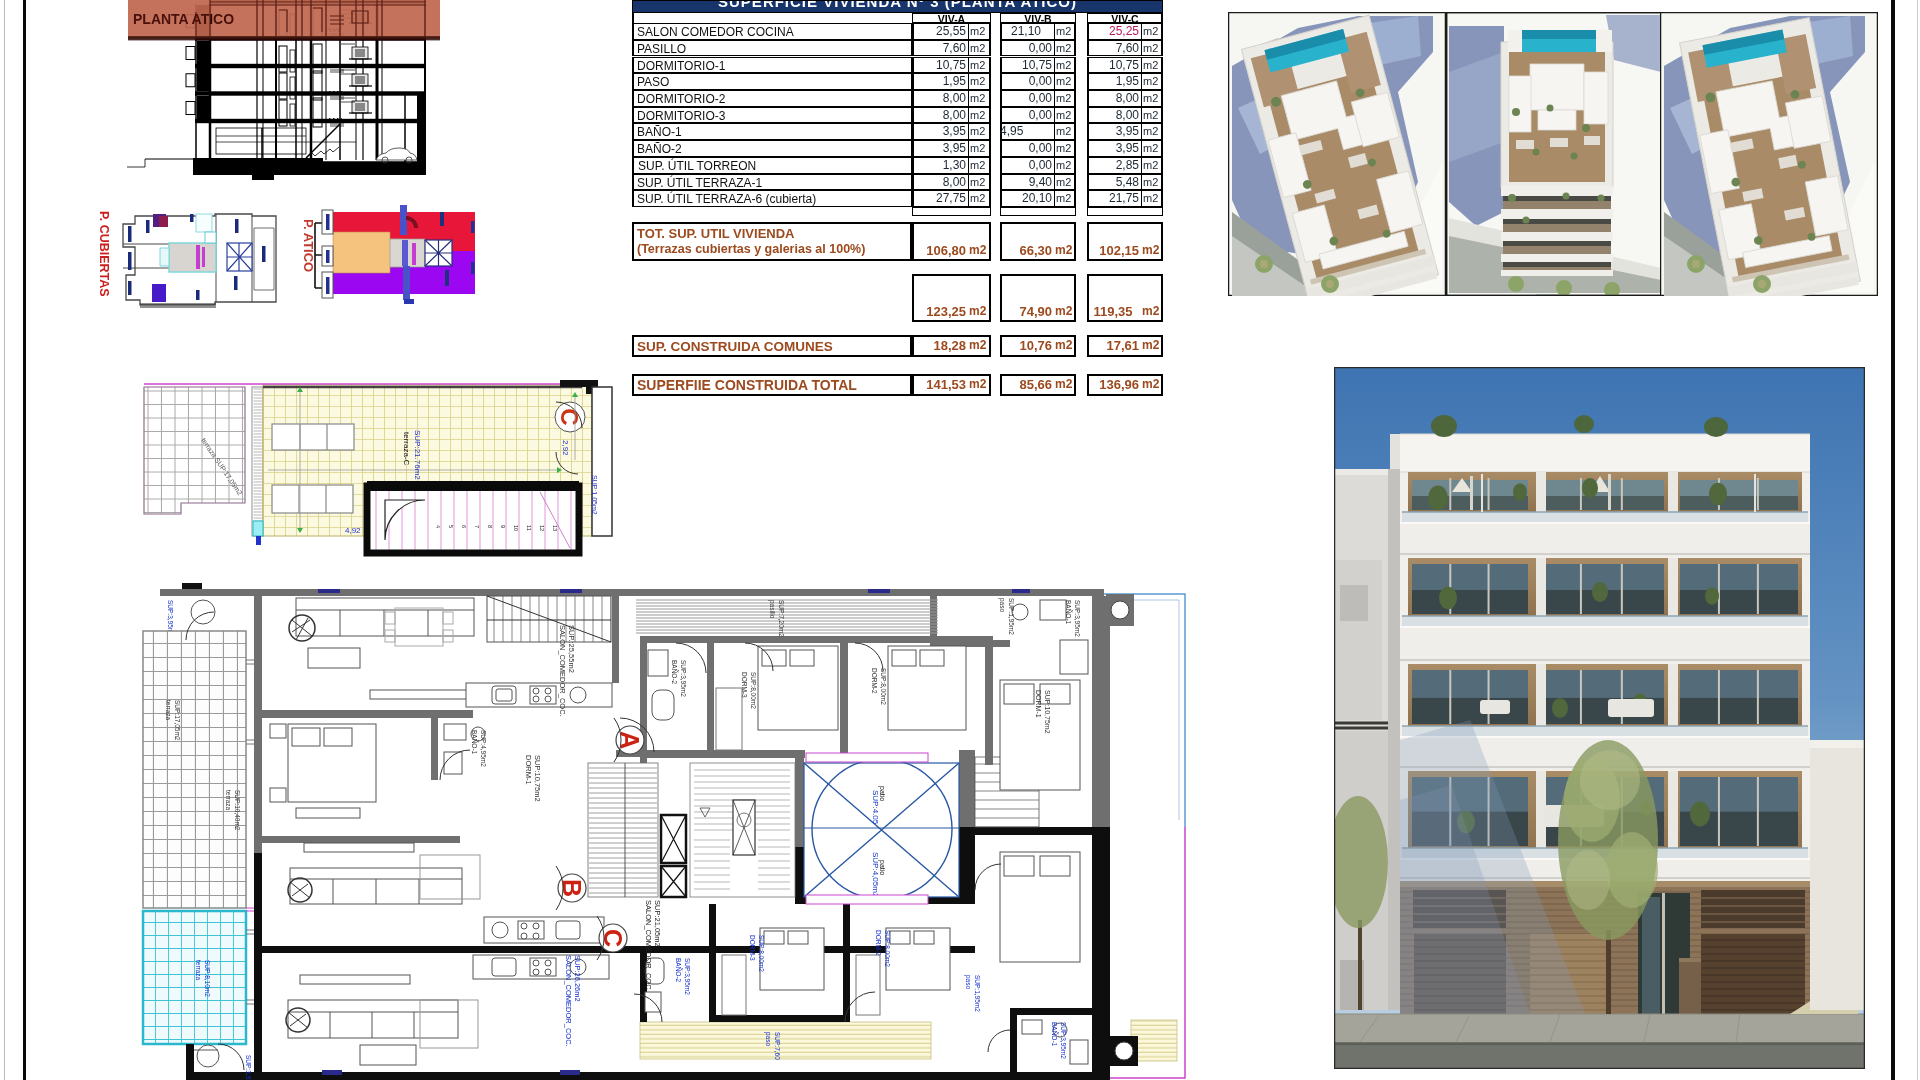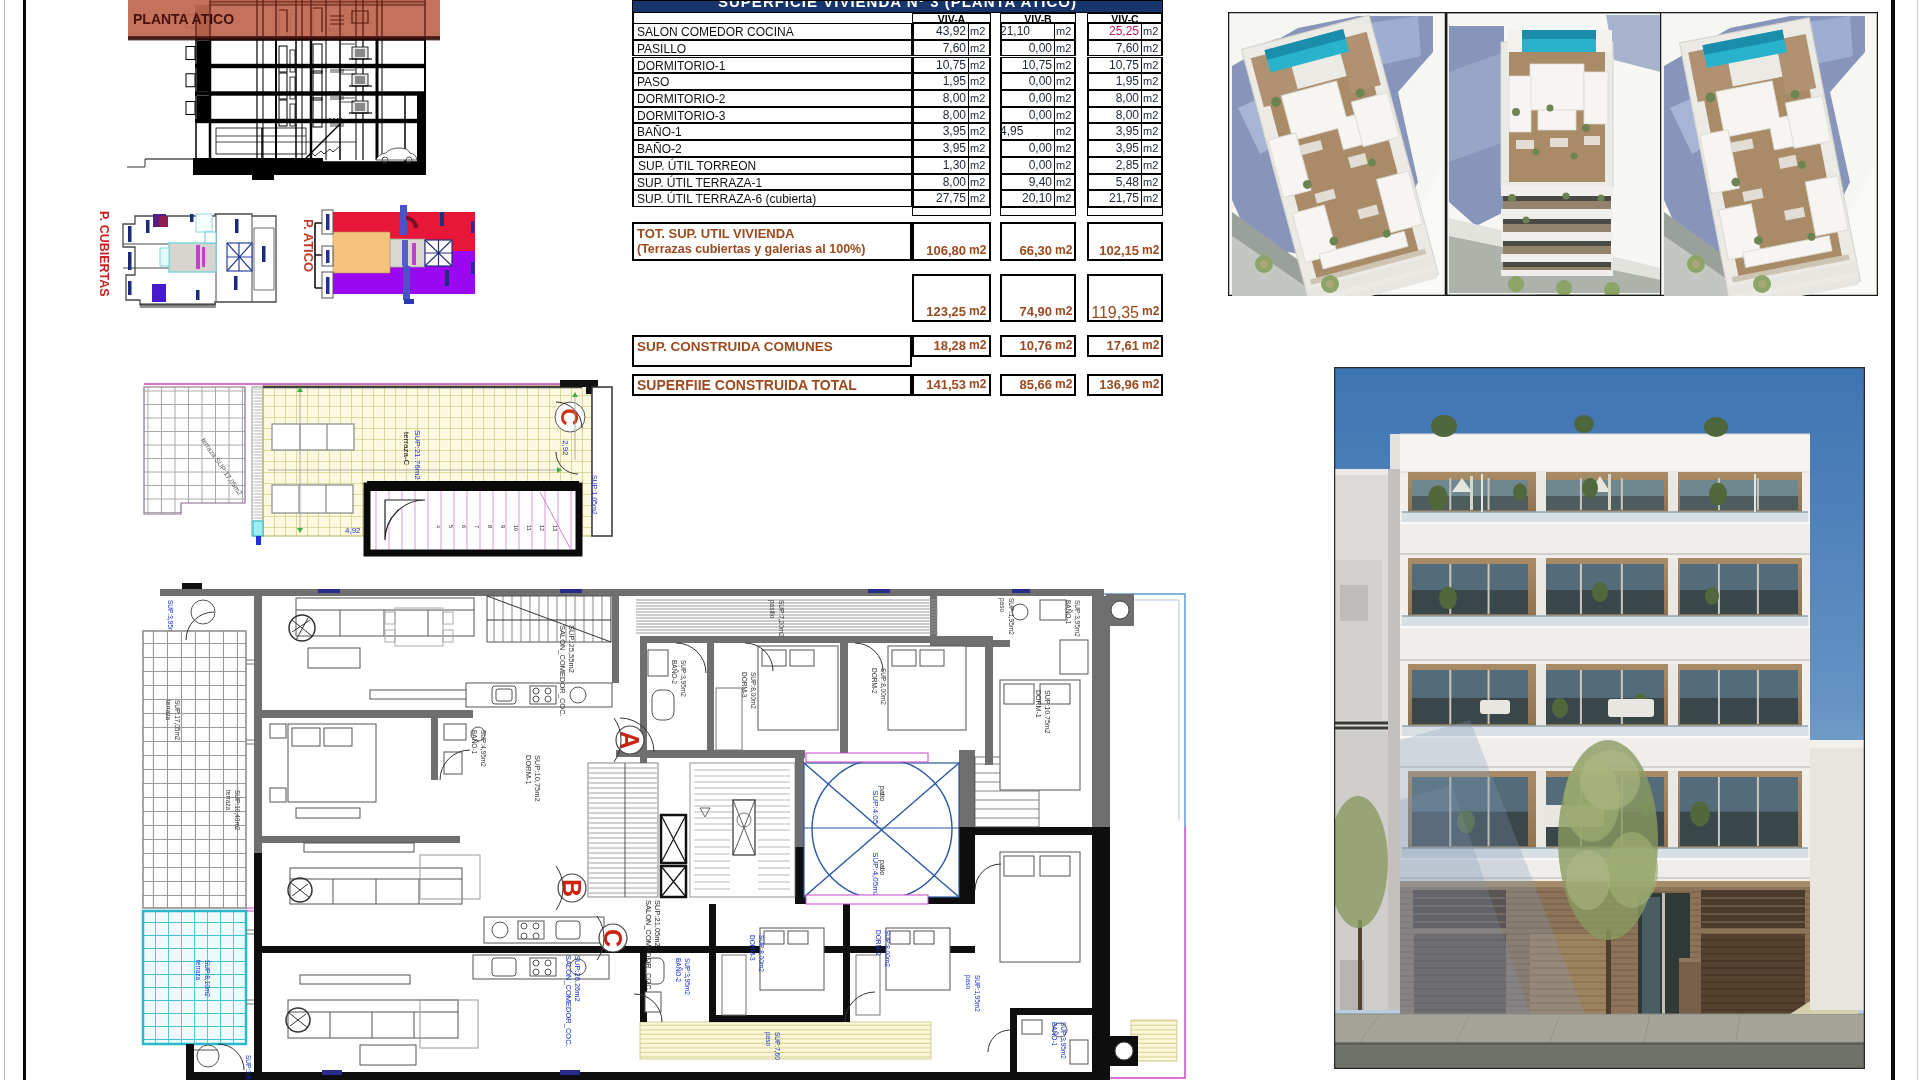--- a/index.html
+++ b/index.html
@@ -21,24 +21,24 @@
       <div style="color:#fff;font-weight:bold;font-size:15px;text-align:center;margin-top:-8px;letter-spacing:1px">SUPERFICIE VIVIENDA Nº 3  (PLANTA ATICO)</div>
     </div>
 
 <div class="abs" style="left:0;top:13px;width:531px;height:10px;background:#fff;border-left:2px solid #000;border-right:2px solid #000;box-sizing:border-box"></div>
 <div class="abs" style="left:280px;top:13px;width:79px;height:10px;border:1px solid #000;box-sizing:border-box;font-weight:bold;font-size:10.5px;line-height:10px;text-align:center;color:#000">VIV-A</div>
 <div class="abs" style="left:368px;top:13px;width:76px;height:10px;border:1px solid #000;box-sizing:border-box;font-weight:bold;font-size:10.5px;line-height:10px;text-align:center;color:#000">VIV-B</div>
 <div class="abs" style="left:455px;top:13px;width:76px;height:10px;border:1px solid #000;box-sizing:border-box;font-weight:bold;font-size:10.5px;line-height:10px;text-align:center;color:#000">VIV-C</div>
 
 <div class="abs" style="left:0;top:23.0px;width:280px;height:16.73px;border:1px solid #000;border-left:2px solid #000;box-sizing:border-box;font-size:12px;line-height:16.7px;color:#111;padding-left:3px;white-space:nowrap">SALON COMEDOR COCINA</div>
 <div class="abs" style="left:280px;top:23.0px;width:79px;height:16.73px;border:1px solid #000;border-left:2px solid #000;border-right:2px solid #000;box-sizing:border-box"></div>
-<div class="abs" style="left:280px;top:23.0px;width:54px;height:16.73px;font-size:12px;line-height:16.7px;color:#1c2733;text-align:right">43,92</div>
+<div class="abs" style="left:280px;top:23.0px;width:54px;height:16.73px;font-size:12px;line-height:16.7px;color:#1c2733;text-align:right">25,55</div>
 <div class="abs" style="left:336px;top:23.0px;width:23px;height:16.73px;border-left:1px solid #000;box-sizing:border-box;font-size:11px;line-height:16.7px;color:#1c2733;padding-left:1px">m2</div>
 <div class="abs" style="left:368px;top:23.0px;width:76px;height:16.73px;border:1px solid #000;border-left:2px solid #000;border-right:2px solid #000;box-sizing:border-box"></div>
-<div class="abs" style="left:368px;top:23.0px;width:52px;height:16.73px;font-size:12px;line-height:16.7px;color:#1c2733;text-align:left">21,10</div>
+<div class="abs" style="left:368px;top:23.0px;width:52px;height:16.73px;font-size:12px;line-height:16.7px;color:#1c2733;text-align:center">21,10</div>
 <div class="abs" style="left:422px;top:23.0px;width:22px;height:16.73px;border-left:1px solid #000;box-sizing:border-box;font-size:11px;line-height:16.7px;color:#1c2733;padding-left:1px">m2</div>
 <div class="abs" style="left:455px;top:23.0px;width:76px;height:16.73px;border:1px solid #000;border-left:2px solid #000;border-right:2px solid #000;box-sizing:border-box"></div>
 <div class="abs" style="left:455px;top:23.0px;width:52px;height:16.73px;font-size:12px;line-height:16.7px;color:#be185d;text-align:right">25,25</div>
 <div class="abs" style="left:509px;top:23.0px;width:22px;height:16.73px;border-left:1px solid #000;box-sizing:border-box;font-size:11px;line-height:16.7px;color:#1c2733;padding-left:1px">m2</div>
 
 <div class="abs" style="left:0;top:39.7px;width:280px;height:16.73px;border:1px solid #000;border-left:2px solid #000;box-sizing:border-box;font-size:12px;line-height:16.7px;color:#111;padding-left:3px;white-space:nowrap">PASILLO</div>
 <div class="abs" style="left:280px;top:39.7px;width:79px;height:16.73px;border:1px solid #000;border-left:2px solid #000;border-right:2px solid #000;box-sizing:border-box"></div>
 <div class="abs" style="left:280px;top:39.7px;width:54px;height:16.73px;font-size:12px;line-height:16.7px;color:#1c2733;text-align:right">7,60</div>
 <div class="abs" style="left:336px;top:39.7px;width:23px;height:16.73px;border-left:1px solid #000;box-sizing:border-box;font-size:11px;line-height:16.7px;color:#1c2733;padding-left:1px">m2</div>
 <div class="abs" style="left:368px;top:39.7px;width:76px;height:16.73px;border:1px solid #000;border-left:2px solid #000;border-right:2px solid #000;box-sizing:border-box"></div>
@@ -161,24 +161,24 @@
 <div class="abs" style="left:455px;top:243px;width:52px;height:16px;font-size:13px;font-weight:bold;color:#9c4a1e;text-align:right">102,15</div>
 <div class="abs" style="left:509px;top:243px;width:20px;height:16px;font-size:12px;font-weight:bold;color:#9c4a1e;padding-left:1px">m2</div>
 
 <div class="abs" style="left:280px;top:274px;width:79px;height:48px;border:2px solid #000;box-sizing:border-box"></div>
 <div class="abs" style="left:280px;top:304px;width:54px;height:16px;font-size:13px;font-weight:bold;color:#9c4a1e;text-align:right">123,25</div>
 <div class="abs" style="left:336px;top:304px;width:21px;height:16px;font-size:12px;font-weight:bold;color:#9c4a1e;padding-left:1px">m2</div>
 <div class="abs" style="left:368px;top:274px;width:76px;height:48px;border:2px solid #000;box-sizing:border-box"></div>
 <div class="abs" style="left:368px;top:304px;width:52px;height:16px;font-size:13px;font-weight:bold;color:#9c4a1e;text-align:right">74,90</div>
 <div class="abs" style="left:422px;top:304px;width:20px;height:16px;font-size:12px;font-weight:bold;color:#9c4a1e;padding-left:1px">m2</div>
 <div class="abs" style="left:455px;top:274px;width:76px;height:48px;border:2px solid #000;box-sizing:border-box"></div>
-<div class="abs" style="left:455px;top:304px;width:52px;height:16px;font-size:16px;font-weight:normal;color:#9c4a1e;text-align:right">119,35</div>
+<div class="abs" style="left:455px;top:304px;width:52px;height:16px;font-size:13px;font-weight:bold;color:#9c4a1e;text-align:center">119,35</div>
 <div class="abs" style="left:509px;top:304px;width:20px;height:16px;font-size:12px;font-weight:bold;color:#9c4a1e;padding-left:1px">m2</div>
 
-<div class="abs" style="left:0;top:335px;width:280px;height:32px;border:2px solid #000;box-sizing:border-box;color:#9c4a1e;font-weight:bold;font-size:13.5px;line-height:19px;padding-left:3px">SUP. CONSTRUIDA COMUNES</div>
+<div class="abs" style="left:0;top:335px;width:280px;height:22px;border:2px solid #000;box-sizing:border-box;color:#9c4a1e;font-weight:bold;font-size:13.5px;line-height:19px;padding-left:3px">SUP. CONSTRUIDA COMUNES</div>
 <div class="abs" style="left:280px;top:335px;width:79px;height:22px;border:2px solid #000;box-sizing:border-box"></div>
 <div class="abs" style="left:280px;top:338px;width:54px;height:16px;font-size:13px;font-weight:bold;color:#9c4a1e;text-align:right">18,28</div>
 <div class="abs" style="left:336px;top:338px;width:21px;height:16px;font-size:12px;font-weight:bold;color:#9c4a1e;padding-left:1px">m2</div>
 <div class="abs" style="left:368px;top:335px;width:76px;height:22px;border:2px solid #000;box-sizing:border-box"></div>
 <div class="abs" style="left:368px;top:338px;width:52px;height:32px;font-size:13px;font-weight:bold;color:#9c4a1e;text-align:right">10,76</div>
 <div class="abs" style="left:422px;top:338px;width:20px;height:16px;font-size:12px;font-weight:bold;color:#9c4a1e;padding-left:1px">m2</div>
 <div class="abs" style="left:455px;top:335px;width:76px;height:22px;border:2px solid #000;box-sizing:border-box"></div>
 <div class="abs" style="left:455px;top:338px;width:52px;height:16px;font-size:13px;font-weight:bold;color:#9c4a1e;text-align:right">17,61</div>
 <div class="abs" style="left:509px;top:338px;width:20px;height:16px;font-size:12px;font-weight:bold;color:#9c4a1e;padding-left:1px">m2</div>
 

